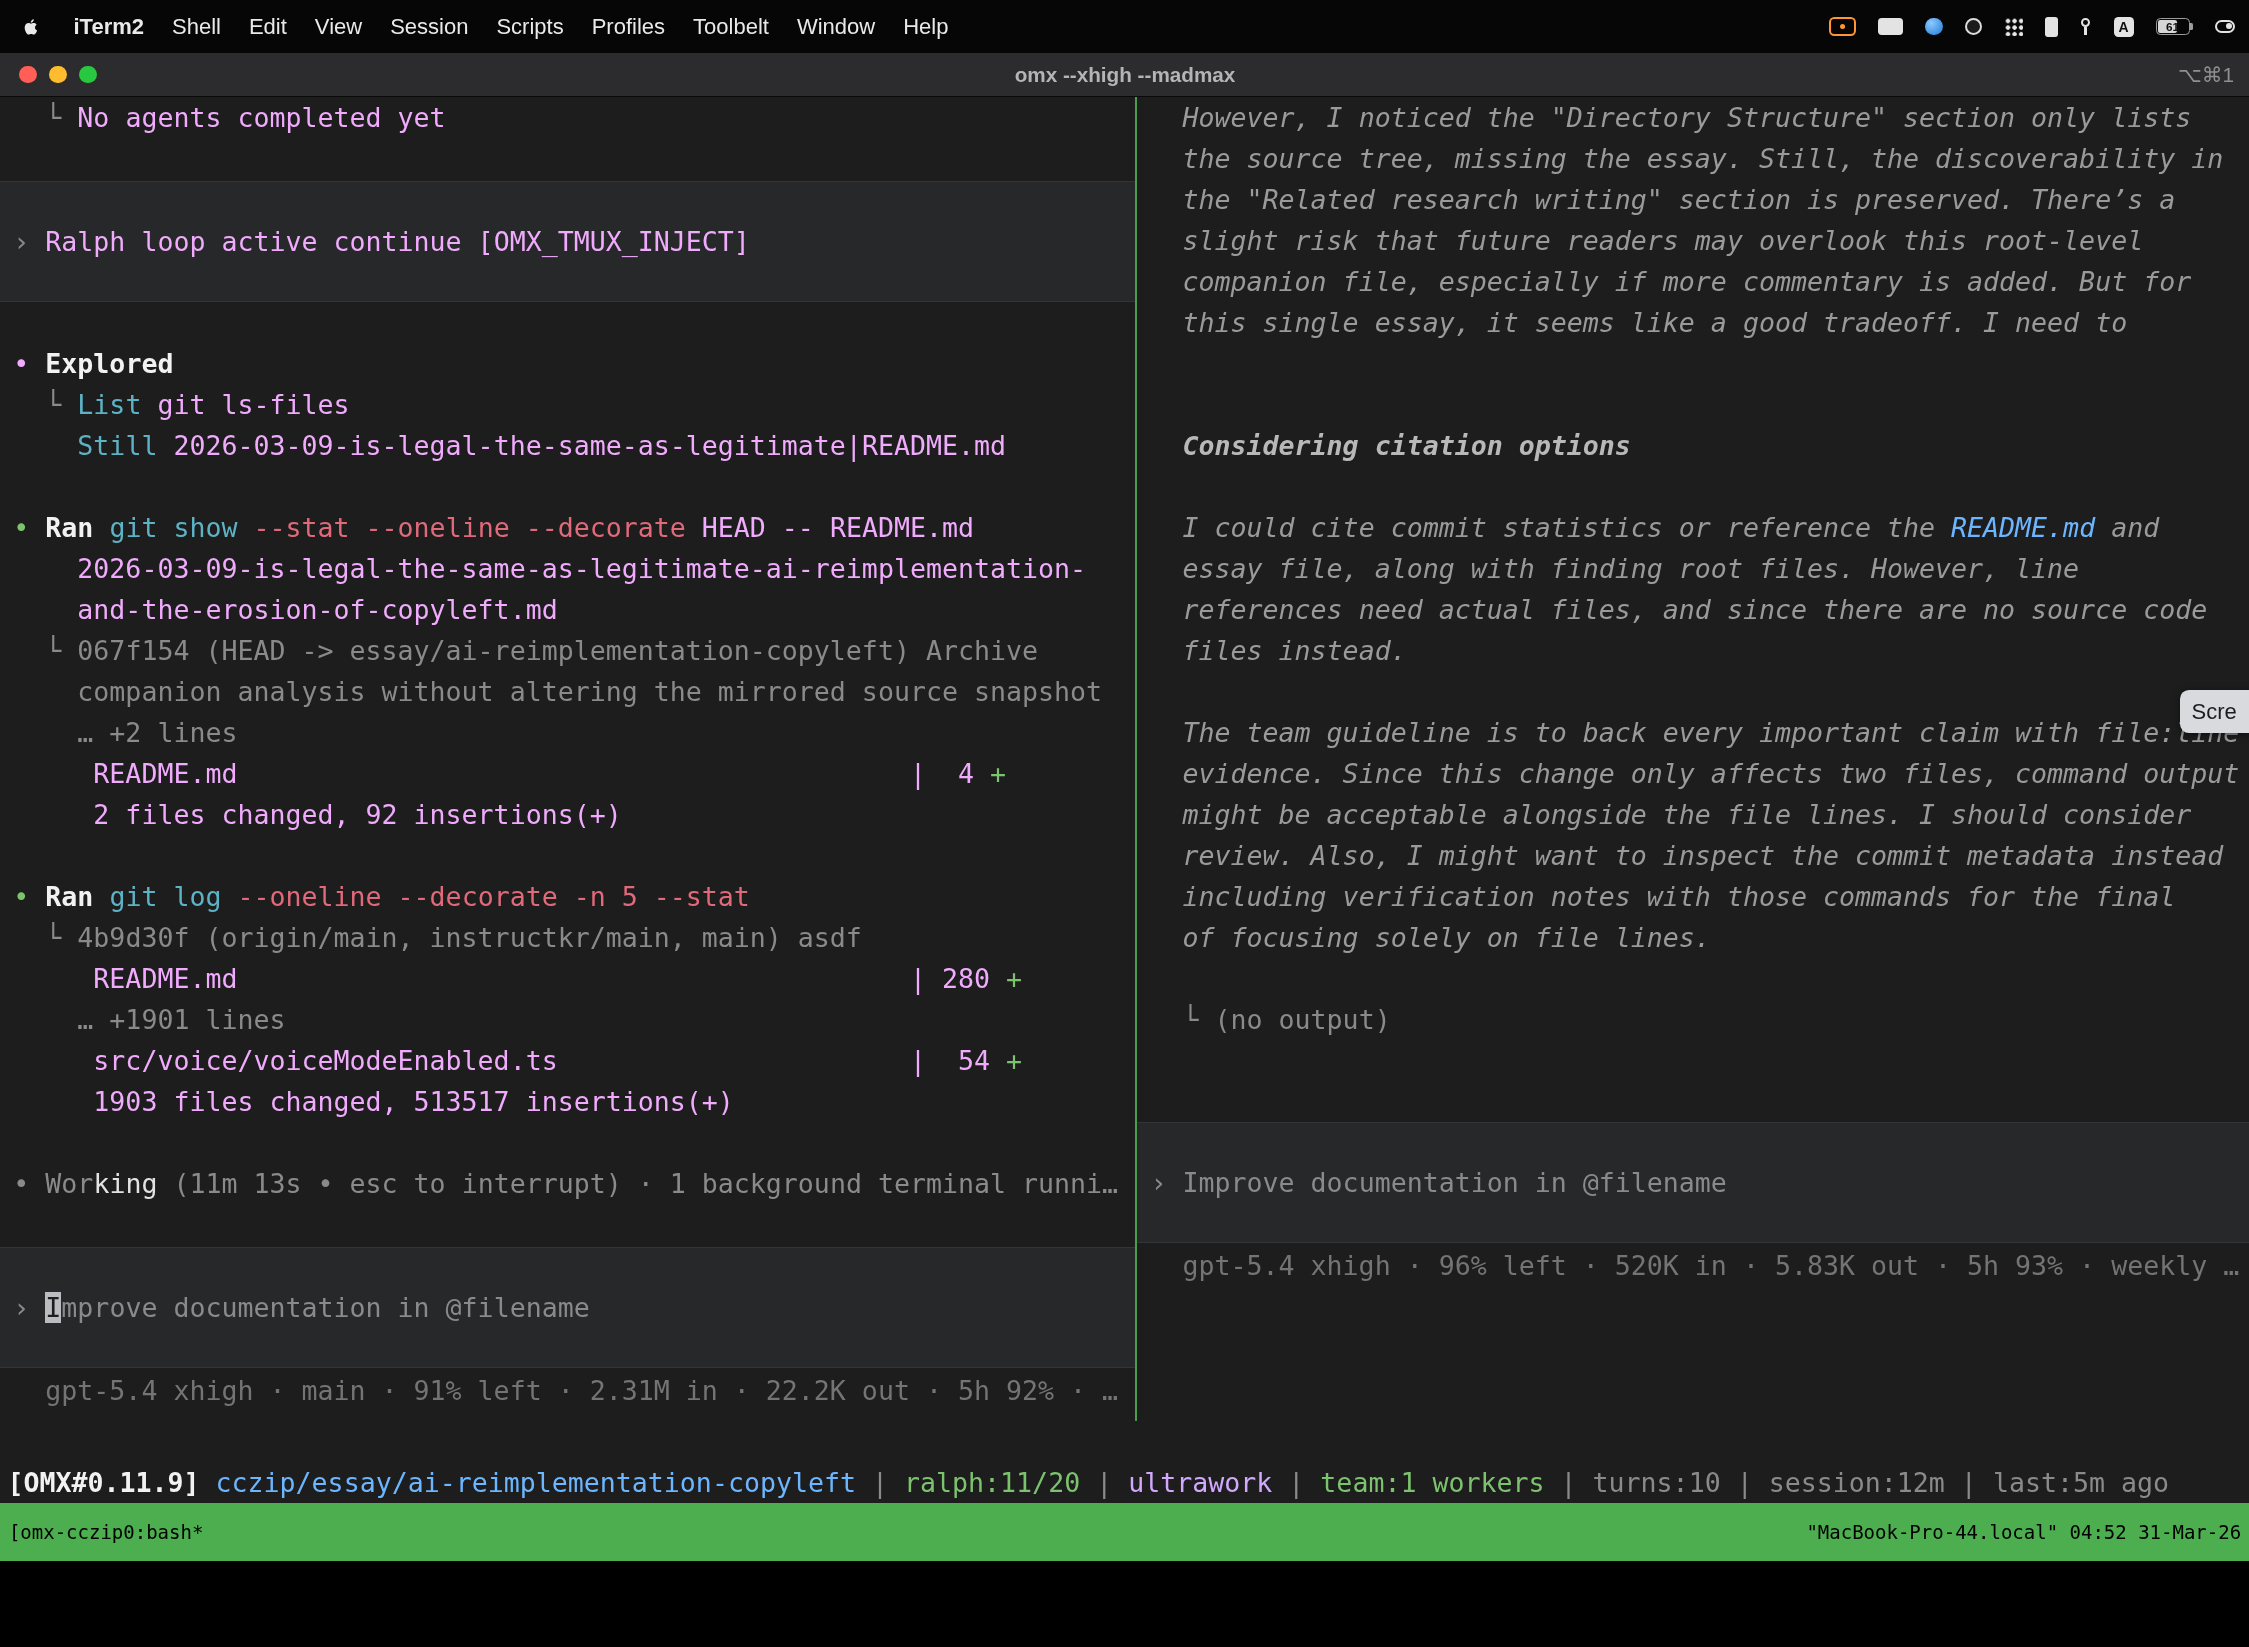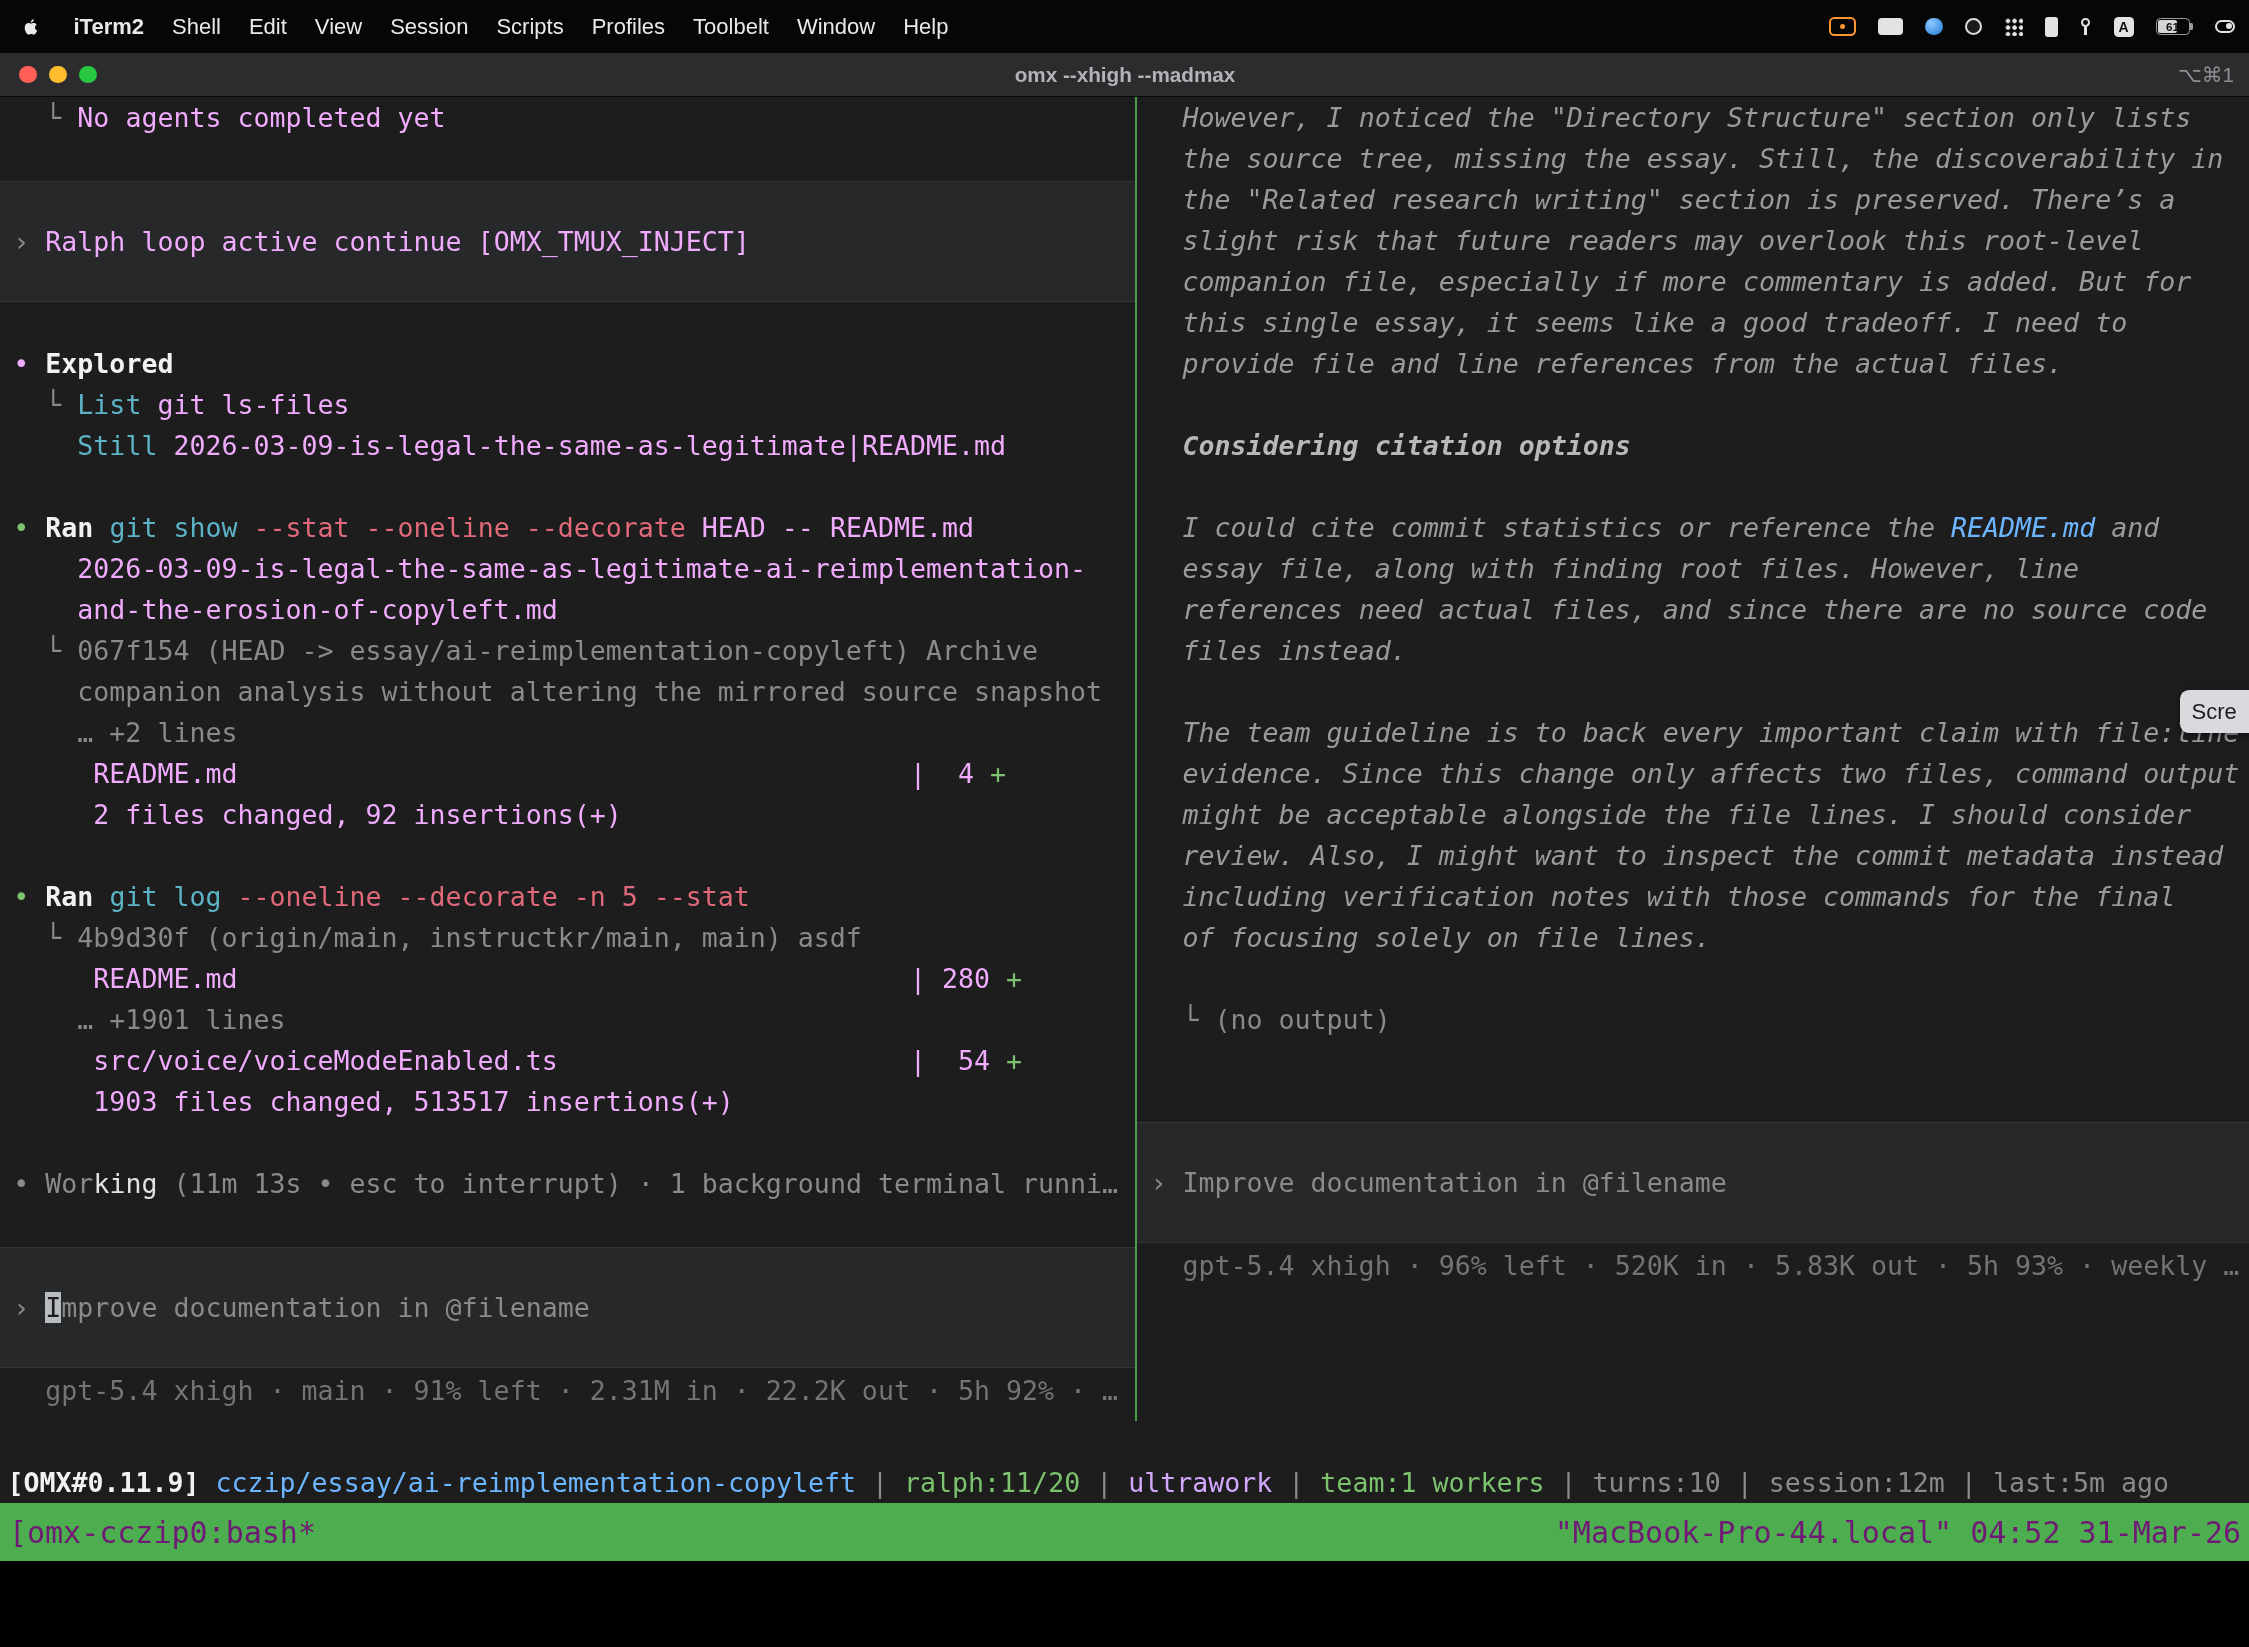--- a/index.html
+++ b/index.html
@@ -78,22 +78,22 @@
   .mt58 { margin-top:43px; }
   .mt56 { margin-top:41px; }
   .mt2  { margin-top:1.5px; }
 
   .omx-line { margin-top:41px; }
   .omx-line .tline { padding-left:7.4px; }
 
   .term-spacer { flex:1; }
 
   
-  .tmuxbar { height:58px; background:#4cae4f; color:#701a75; display:flex; align-items:center;
-             justify-content:space-between; padding:0 8.9px; font-size:30px; flex:0 0 auto; }
+  .tmuxbar { height:58px; background:#4cae4f; color:#000000; display:flex; align-items:center;
+             justify-content:space-between; padding:0 8.9px; font-size:19px; flex:0 0 auto; }
 
   
   .edge-toast { position:absolute; right:0; top:690px; height:43px; background:#d9dade; color:#1c1c1e;
                 border-radius:8.9px 0 0 8.9px; display:flex; align-items:center; padding:0 13.3px 0 11.8px;
                 font:400 22px "Liberation Sans",sans-serif; box-shadow:0 1.5px 7.4px rgba(0,0,0,.5); z-index:5; }
 </style>
 </head>
 <body>
 
 <div class="screen">
@@ -191,21 +191,21 @@
       </div>
       <div class="divider"></div>
       <div class="pane pane-right">
         <div>
             <div class="tline"><span class="seg w">  </span><span class="seg it">However, I noticed the "Directory Structure" section only lists</span></div>
             <div class="tline"><span class="seg w">  </span><span class="seg it">the source tree, missing the essay. Still, the discoverability in</span></div>
             <div class="tline"><span class="seg w">  </span><span class="seg it">the "Related research writing" section is preserved. There’s a</span></div>
             <div class="tline"><span class="seg w">  </span><span class="seg it">slight risk that future readers may overlook this root-level</span></div>
             <div class="tline"><span class="seg w">  </span><span class="seg it">companion file, especially if more commentary is added. But for</span></div>
             <div class="tline"><span class="seg w">  </span><span class="seg it">this single essay, it seems like a good tradeoff. I need to</span></div>
-            <div class="tline"><span class="seg w">  </span><span class="seg it">provide file and line references from the actual files.</span></div>
+            <div class="tline"><span class="seg w">  </span></div>
             <div class="tline">&nbsp;</div>
             <div class="tline"><span class="seg w">  </span><span class="seg itb">Considering citation options</span></div>
             <div class="tline">&nbsp;</div>
             <div class="tline"><span class="seg w">  </span><span class="seg it">I could cite commit statistics or reference the </span><span class="seg link">README.md</span><span class="seg it"> and</span></div>
             <div class="tline"><span class="seg w">  </span><span class="seg it">essay file, along with finding root files. However, line</span></div>
             <div class="tline"><span class="seg w">  </span><span class="seg it">references need actual files, and since there are no source code</span></div>
             <div class="tline"><span class="seg w">  </span><span class="seg it">files instead.</span></div>
             <div class="tline">&nbsp;</div>
             <div class="tline"><span class="seg w">  </span><span class="seg it">The team guideline is to back every important claim with file:line</span></div>
             <div class="tline"><span class="seg w">  </span><span class="seg it">evidence. Since this change only affects two files, command output</span></div>

